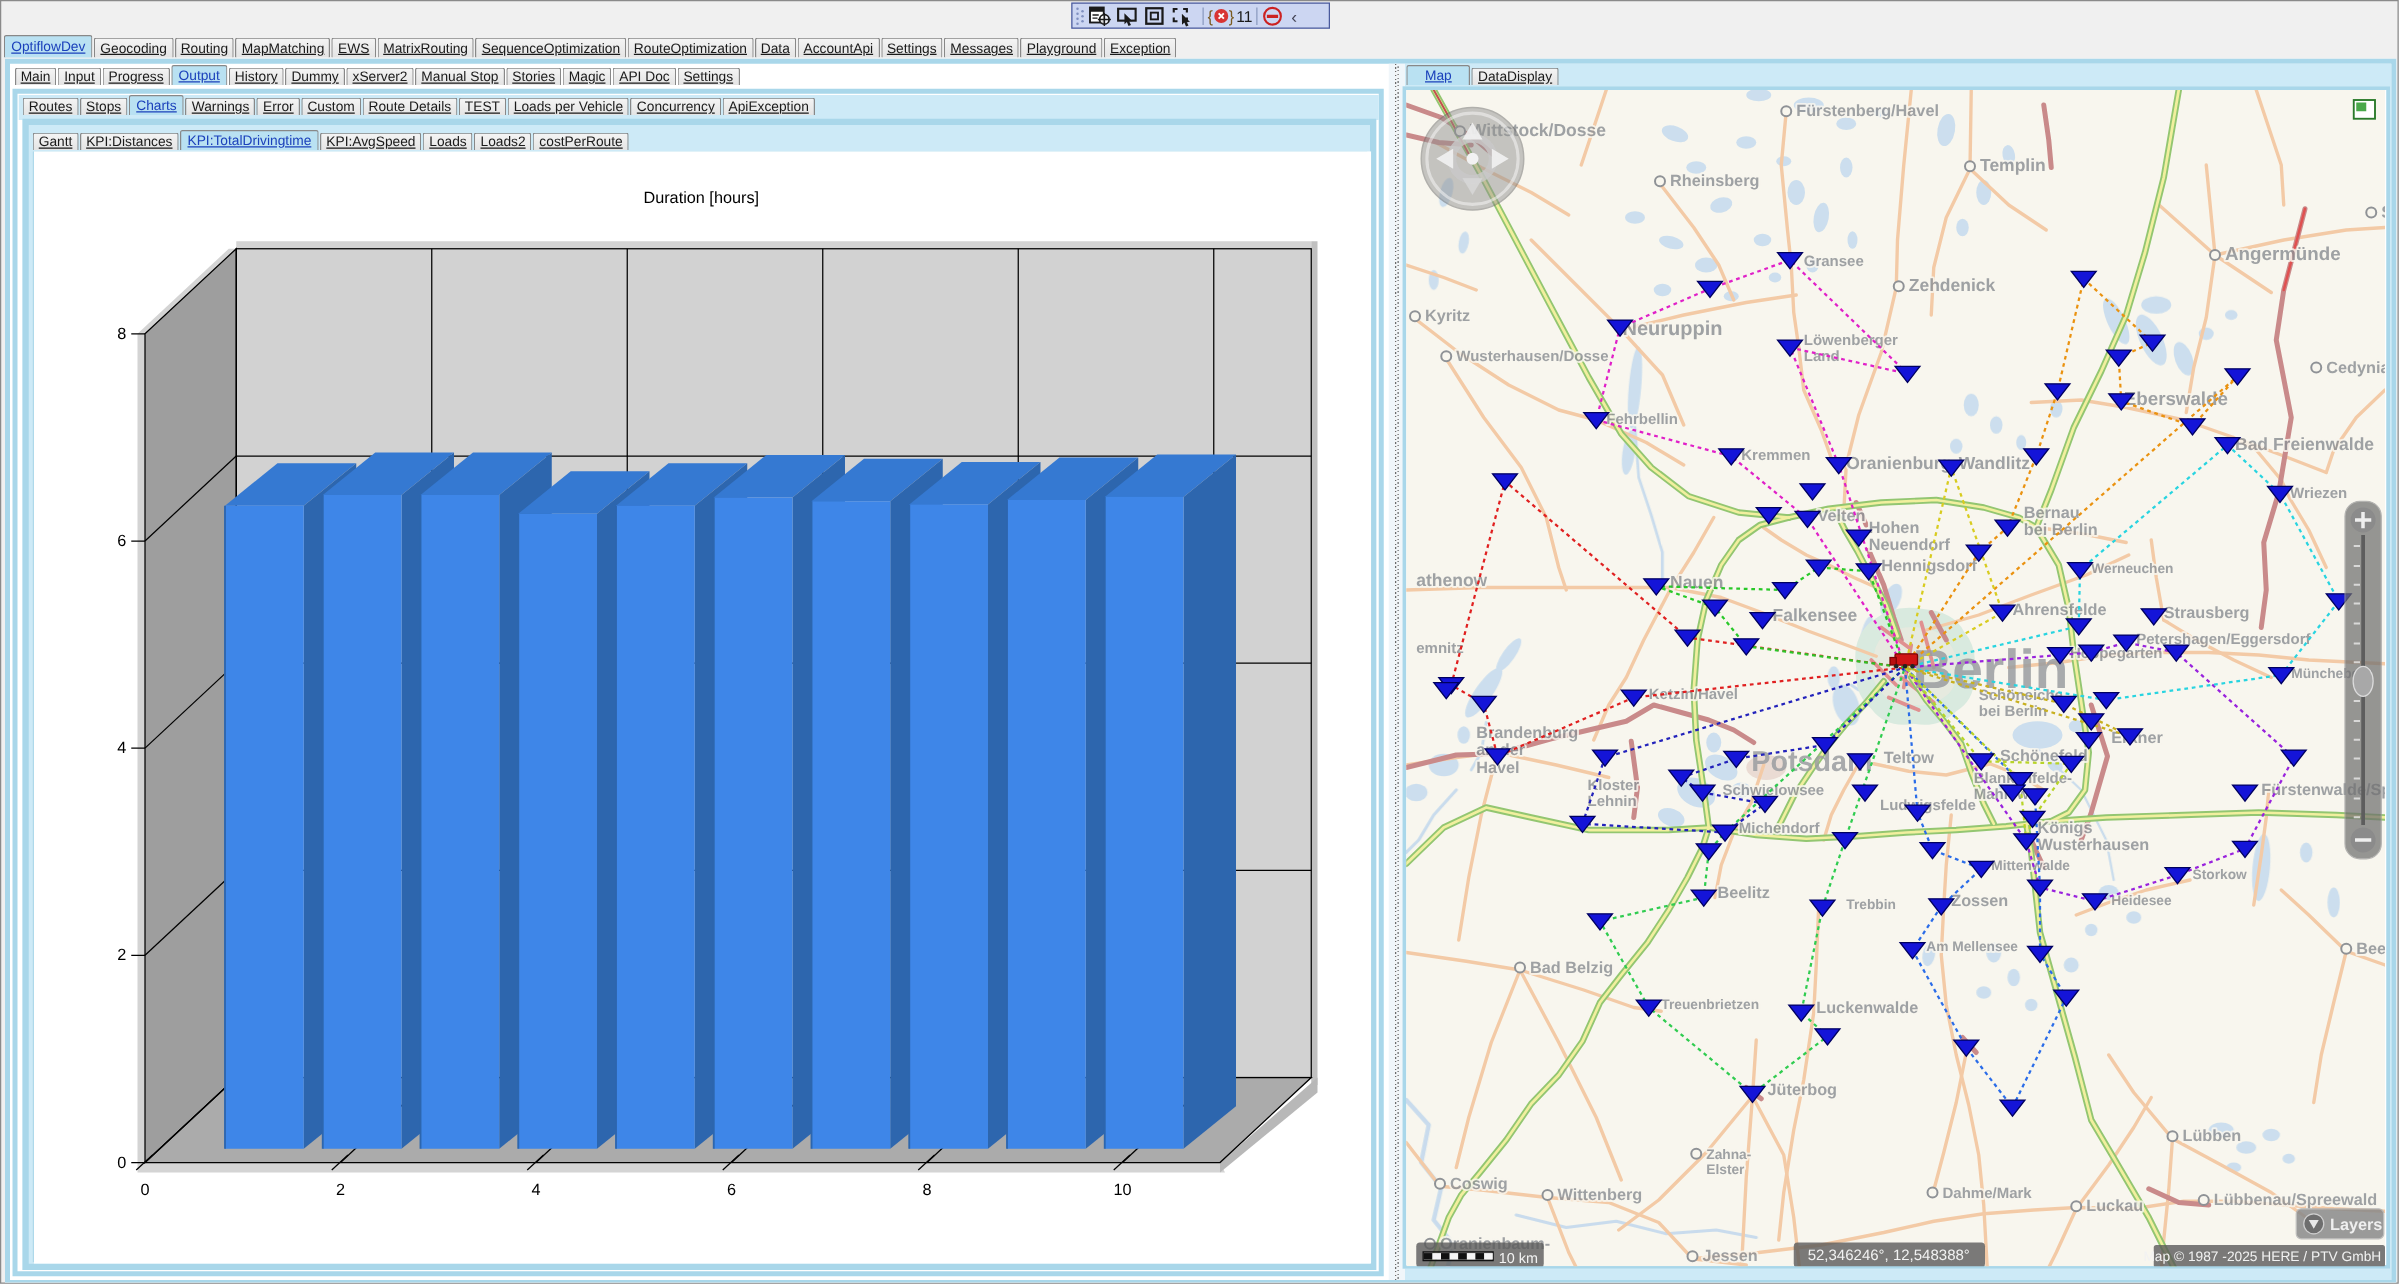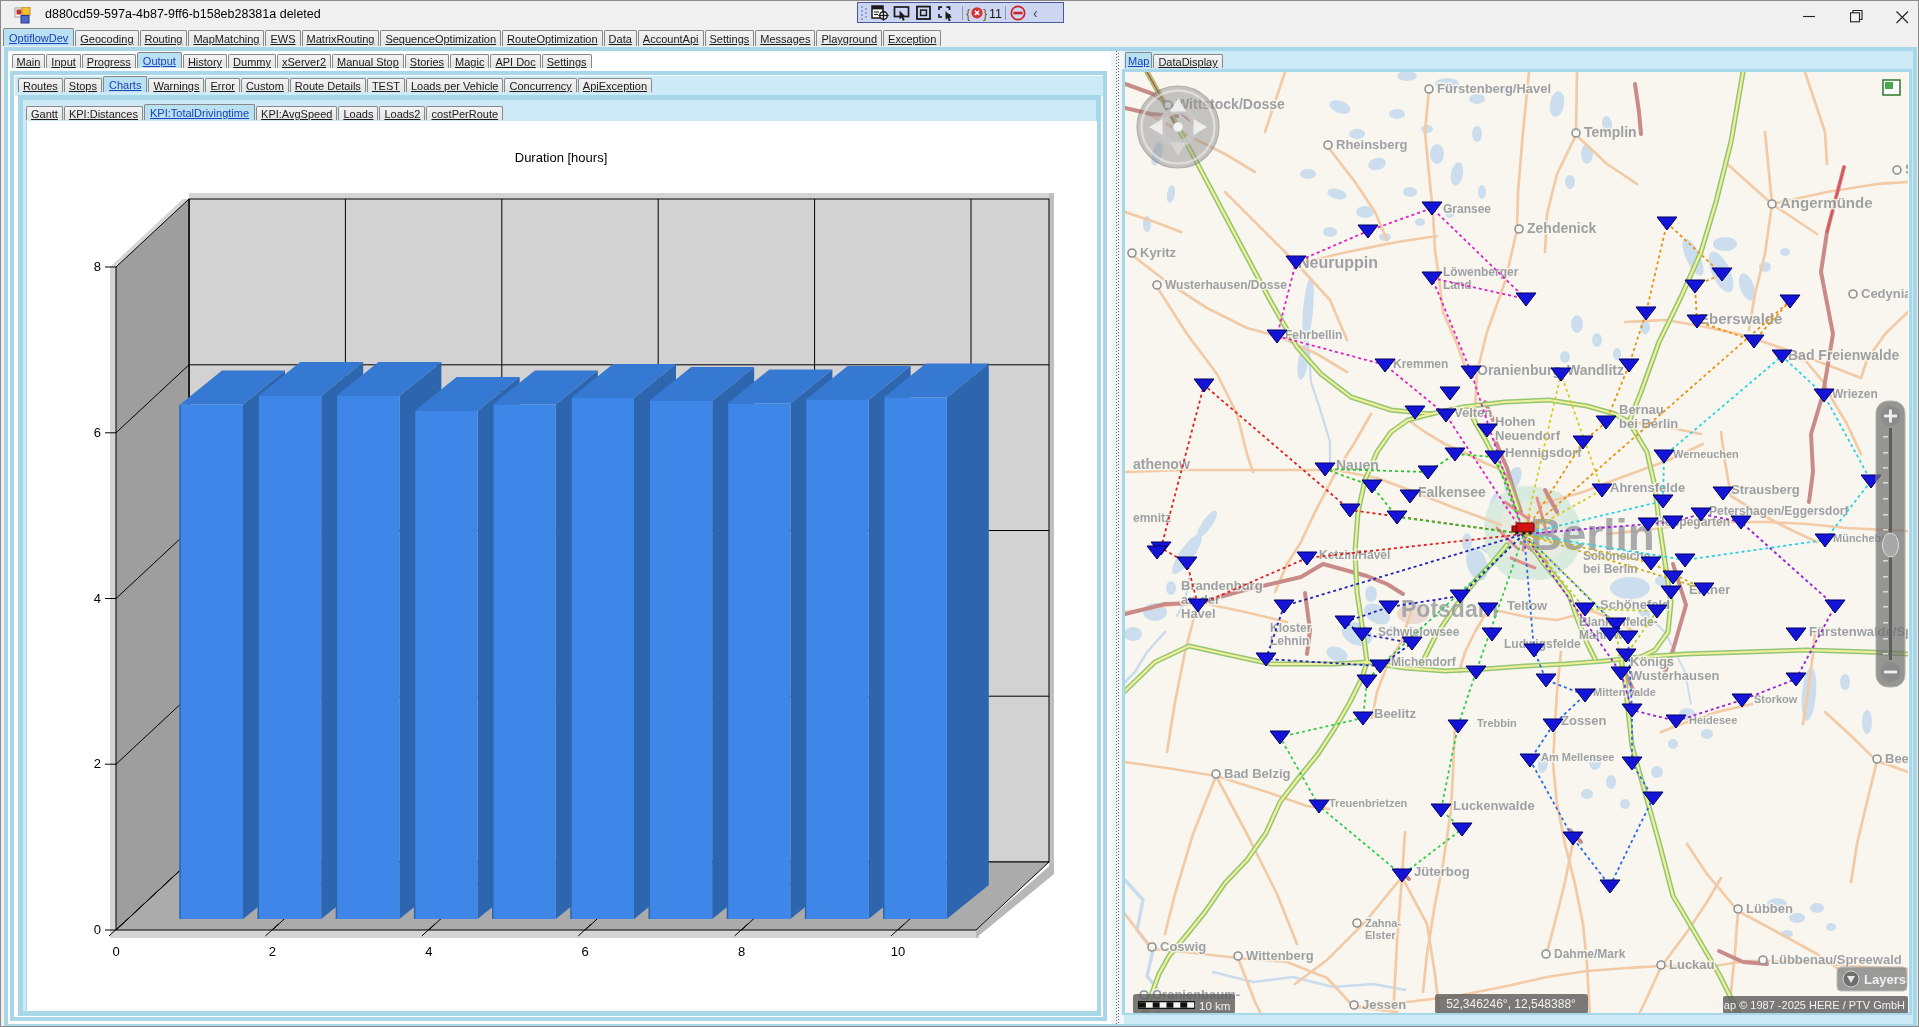--- a/index.html
+++ b/index.html
@@ -1,39 +1,20 @@
 <!DOCTYPE html>
 <html><head><meta charset="utf-8"><style>
 *{margin:0;padding:0;box-sizing:border-box;}
 body{font-family:"Liberation Sans",sans-serif;background:#fff;}
 #win{position:relative;width:1919px;height:1027px;background:#f0f0f0;border:1px solid #8a8a8a;overflow:hidden;}
 .tab{display:inline-block;vertical-align:bottom;padding:0 6px;background:linear-gradient(#f4f4f4,#e4e4e4);border:1px solid #888;border-bottom:none;border-radius:2px 2px 0 0;margin-right:1px;color:#1a1a1a;text-decoration:underline;}
 .tab.sel{position:relative;z-index:2;}
 </style></head><body>
 <div id="win">
 
-<div style="position:absolute;left:0;top:0;width:1919px;height:27px;background:#f0f0f0;">
-<svg style="position:absolute;left:13px;top:6px" width="18" height="17" viewBox="0 0 18 17">
-        <rect x="1" y="1" width="9" height="9" fill="#fff" stroke="#999"></rect>
-        <rect x="2.5" y="2.5" width="5" height="5" fill="#c03030"></rect>
-        <rect x="8" y="0" width="8" height="8" fill="#f4c030" stroke="#b89020"></rect>
-        <rect x="7" y="8.5" width="8" height="7.5" fill="#4a68c8" stroke="#2a3a88"></rect>
-      </svg>
-<span style="position:absolute;left:44px;top:6px;font-size:12.5px;color:#000;">d880cd59-597a-4b87-9ff6-b158eb28381a deleted</span>
-<svg style="position:absolute;left:1802px;top:10px" width="13" height="10">
-        <line x1="0" y1="5.5" x2="12" y2="5.5" stroke="#222" stroke-width="1.1"></line>
-      </svg>
-<svg style="position:absolute;left:1849px;top:9px" width="13" height="13">
-        <rect x="0.5" y="2.8" width="9" height="9" fill="none" stroke="#222" stroke-width="1.1"></rect>
-        <path d="M3 2.8 L3 0.5 L12 0.5 L12 9.5 L9.6 9.5" fill="none" stroke="#222" stroke-width="1.1"></path>
-      </svg>
-<svg style="position:absolute;left:1895px;top:10px" width="13" height="13">
-        <path d="M0.5 0.5 L12 12 M12 0.5 L0.5 12" stroke="#222" stroke-width="1.1"></path>
-      </svg>
-</div>
 <div style="position:absolute;left:856px;top:1px;width:207px;height:21px;background:#ccd6f2;border:1px solid #4a5a9c;display:flex;align-items:center;">
 <svg width="10" height="18" style="margin-left:1px">
         <g fill="#8090c0">
           <circle cx="3" cy="3" r="1"></circle>
           <circle cx="7" cy="5" r="1"></circle>
           <circle cx="3" cy="7" r="1"></circle>
           <circle cx="7" cy="9" r="1"></circle>
           <circle cx="3" cy="11" r="1"></circle>
           <circle cx="7" cy="13" r="1"></circle>
           <circle cx="3" cy="15" r="1"></circle>
@@ -201,21 +182,21 @@
         <polygon points="919.8,276.5 961.8,242.5 961.8,764.0 919.8,798.0" fill="#2d66ae"></polygon>
         <rect x="856.8" y="276.5" width="63" height="521.5" fill="#3e86e8"></rect>
         <line x1="856.8" y1="276.5" x2="856.8" y2="798.0" stroke="#2d66ae" stroke-width="1.5"></line>
       </g>
     </svg>
 
 <div style="position:absolute;left:1110px;top:50px;width:13px;height:973px;background:#f0f6fa;"></div>
 <div style="position:absolute;left:1114.5px;top:50px;width:1px;height:973px;background:repeating-linear-gradient(#6a6a6a 0 1px,#f4f4f4 1px 3px);"></div>
 <div style="position:absolute;left:1117px;top:51.5px;width:1px;height:971px;background:repeating-linear-gradient(#6a6a6a 0 1px,#f4f4f4 1px 3px);"></div>
 
-<div style="position:absolute;left:1124px;top:51px;height:17px;white-space:nowrap;font-size:11px;"><span class="tab sel" style="height:16px;line-height:16px;padding:0 2px;background:#b9e1f2;color:#1b41bb;">Map</span><span class="tab" style="height:14px;line-height:14px;padding:0 4px;">DataDisplay</span></div>
+<div style="position:absolute;left:1124px;top:51px;height:17px;white-space:nowrap;font-size:11px;"><span class="tab sel" style="height:16px;line-height:16px;padding:0 14px;background:#b9e1f2;color:#1b41bb;">Map</span><span class="tab" style="height:14px;line-height:14px;padding:0 4px;">DataDisplay</span></div>
 <div style="position:absolute;left:1121px;top:68px;width:790px;height:946px;border:3px solid #a9d7ea;background:#fff;"></div>
 <svg style="position:absolute;left:1124px;top:71px" width="783" height="941" viewBox="0 0 783 941">
       <rect x="0" y="0" width="783" height="941" fill="#f8f6ee"></rect>
       <g opacity="0.9">
         <ellipse cx="215" cy="35" rx="11" ry="6" fill="#c7dcee" opacity="1.0" transform="rotate(20 215 35)"></ellipse>
         <ellipse cx="232" cy="62" rx="8" ry="5" fill="#c7dcee" opacity="1.0"></ellipse>
         <ellipse cx="252" cy="92" rx="9" ry="6" fill="#c7dcee" opacity="1.0" transform="rotate(-15 252 92)"></ellipse>
         <ellipse cx="272" cy="42" rx="8" ry="5" fill="#c7dcee" opacity="1.0"></ellipse>
         <ellipse cx="302" cy="57" rx="6" ry="4" fill="#c7dcee" opacity="1.0"></ellipse>
         <ellipse cx="183" cy="102" rx="8" ry="5" fill="#c7dcee" opacity="1.0"></ellipse>

